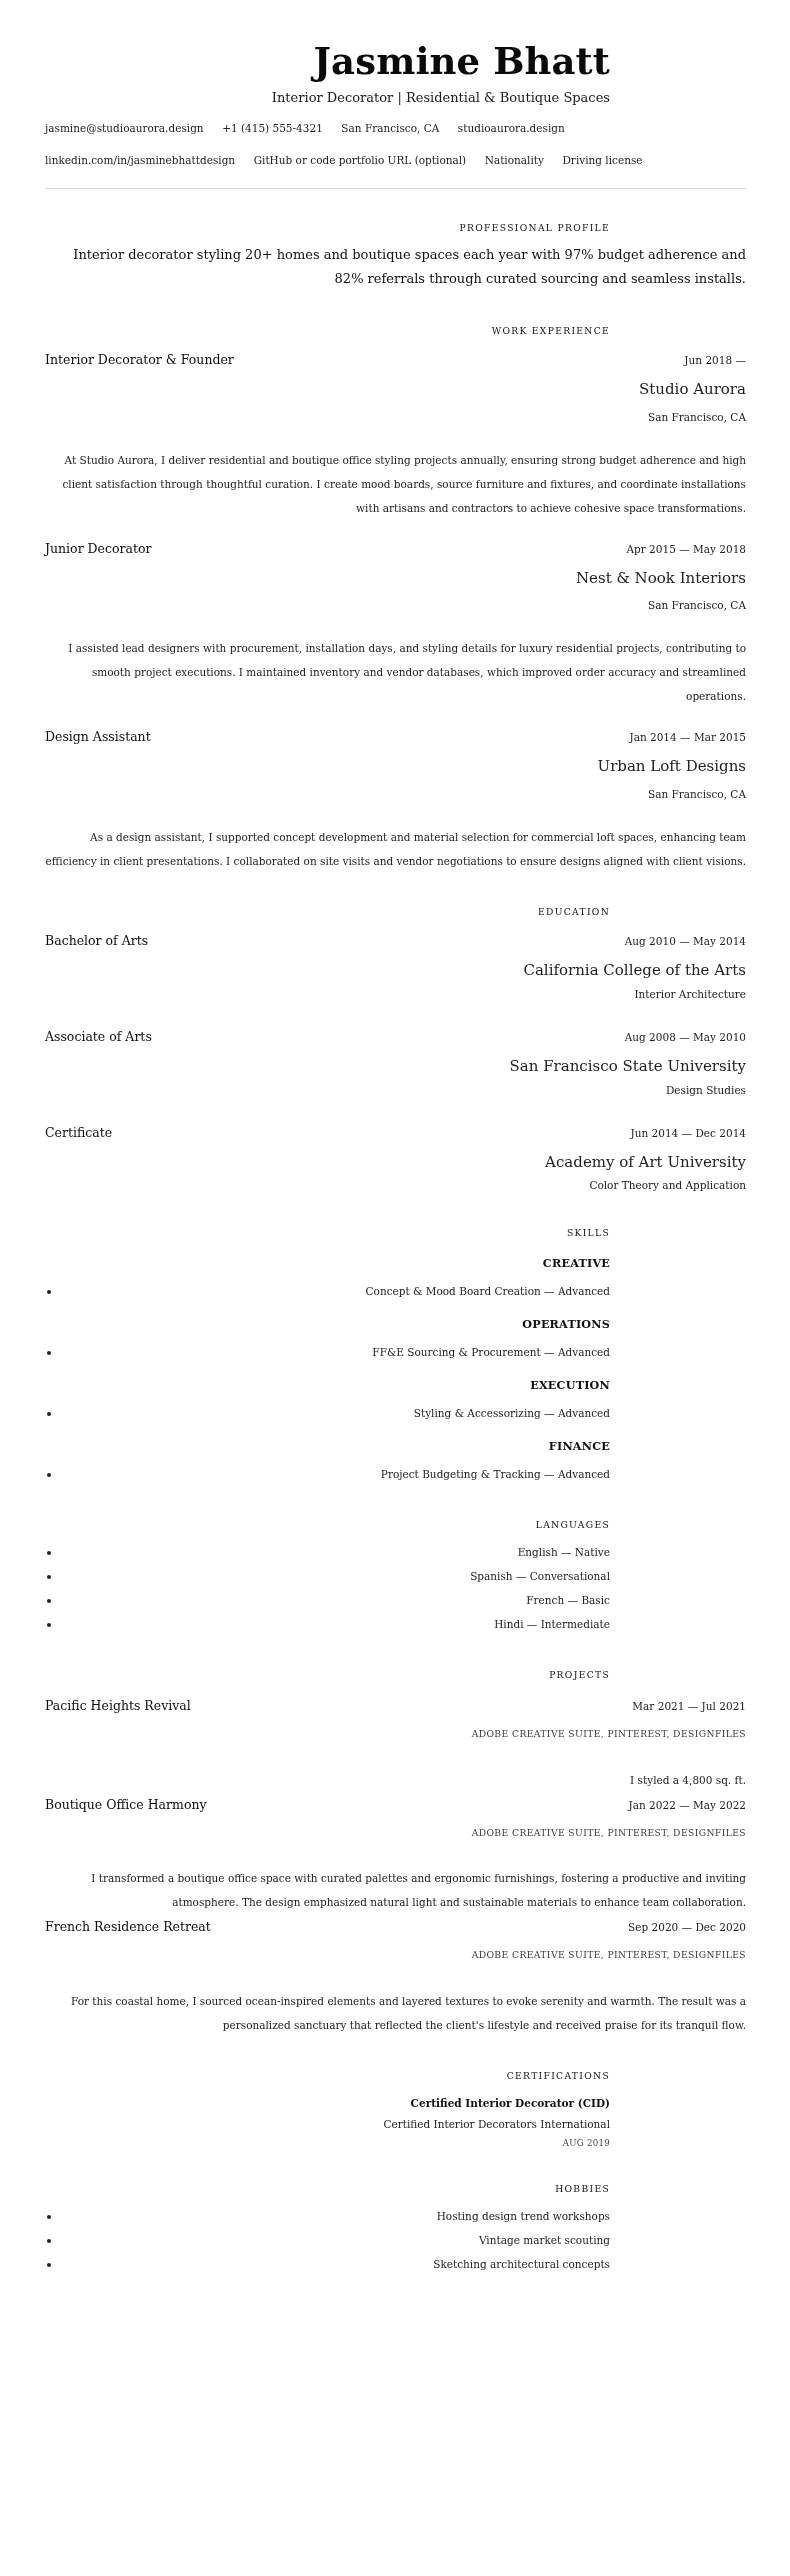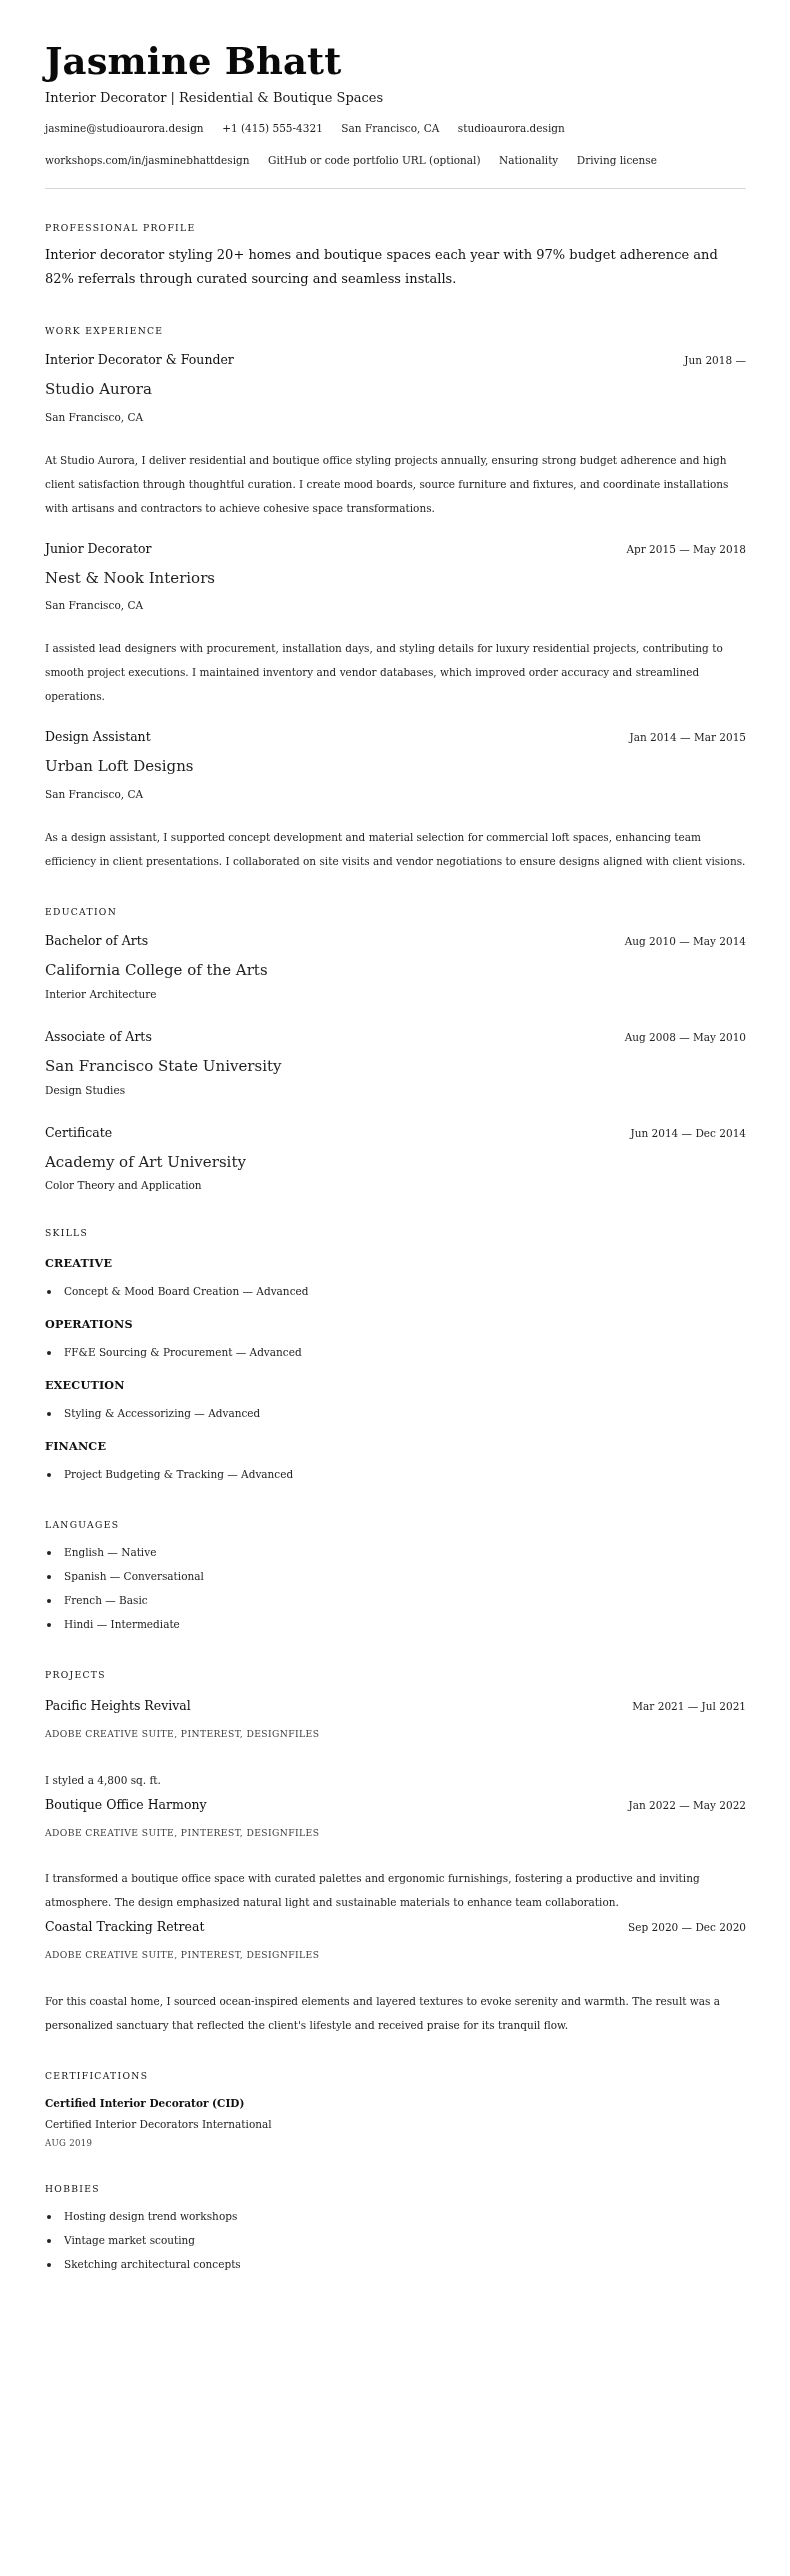--- a/index.html
+++ b/index.html
@@ -3,21 +3,21 @@
 <meta charset="utf-8">
 <style>
   * { box-sizing: border-box; margin: 0; padding: 0; }
   html, body { background: #ffffff; }
   body {
     width: 791px;
     min-height: 2576px;
     font-family: "DejaVu Serif", serif;
     color: #111111;
   }
-  .page { padding: 38px 45px 40px 45px; width: 655px; }
+  .page { padding: 38px 45px 40px 45px; width: 655px; text-align: right; }
 
   .name { font-size: 37px; font-weight: bold; line-height: 47px; color: #0a0a0a; letter-spacing: 0.1px; }
   .subtitle { font-size: 13px; line-height: 20px; margin-top: 2.6px; color: #1a1a1a; }
   .contacts { margin-top: 12px; font-size: 10.5px; line-height: 16px; color: #222; display: flex; flex-wrap: wrap; row-gap: 16px; column-gap: 0; width: 701px; }
   .contacts .c { margin-right: 18.5px; }
   .divider { height: 1.3px; background: #d6d6da; margin-top: 20px; width: 701px; }
 
   .section { margin-top: 32px; }
   .section:first-of-type { margin-top: 32px; }
   .sec-h { font-size: 9.2px; font-weight: normal; letter-spacing: 1.3px; text-transform: uppercase; line-height: 13px; color: #111; }
@@ -60,21 +60,21 @@
 <div class="page">
 
   <header>
     <h1 class="name">Jasmine Bhatt</h1>
     <div class="subtitle">Interior Decorator | Residential &amp; Boutique Spaces</div>
     <div class="contacts">
       <span class="c">jasmine@studioaurora.design</span>
       <span class="c">+1 (415) 555-4321</span>
       <span class="c">San Francisco, CA</span>
       <span class="c">studioaurora.design</span>
-      <span class="c">workshops.com/in/jasminebhattdesign</span>
+      <span class="c">linkedin.com/in/jasminebhattdesign</span>
       <span class="c">GitHub or code portfolio URL (optional)</span>
       <span class="c">Nationality</span>
       <span class="c">Driving license</span>
     </div>
     <div class="divider"></div>
   </header>
 
   <section class="section">
     <h2 class="sec-h">Professional Profile</h2>
     <p class="profile-text">Interior decorator styling 20+ homes and boutique spaces each year with 97% budget adherence and 82% referrals through curated sourcing and seamless installs.</p>
@@ -200,21 +200,21 @@
       <div class="row">
         <div class="e-title">Boutique Office Harmony</div>
         <div class="e-date">Jan 2022 — May 2022</div>
       </div>
       <div class="tech">Adobe Creative Suite, Pinterest, DesignFiles</div>
       <p class="e-desc">I transformed a boutique office space with curated palettes and ergonomic furnishings, fostering a productive and inviting atmosphere. The design emphasized natural light and sustainable materials to enhance team collaboration.</p>
     </div>
 
     <div class="entry">
       <div class="row">
-        <div class="e-title">Coastal Tracking Retreat</div>
+        <div class="e-title">French Residence Retreat</div>
         <div class="e-date">Sep 2020 — Dec 2020</div>
       </div>
       <div class="tech">Adobe Creative Suite, Pinterest, DesignFiles</div>
       <p class="e-desc">For this coastal home, I sourced ocean-inspired elements and layered textures to evoke serenity and warmth. The result was a personalized sanctuary that reflected the client's lifestyle and received praise for its tranquil flow.</p>
     </div>
   </section>
 
   <section class="section">
     <h2 class="sec-h">Certifications</h2>
     <div>

